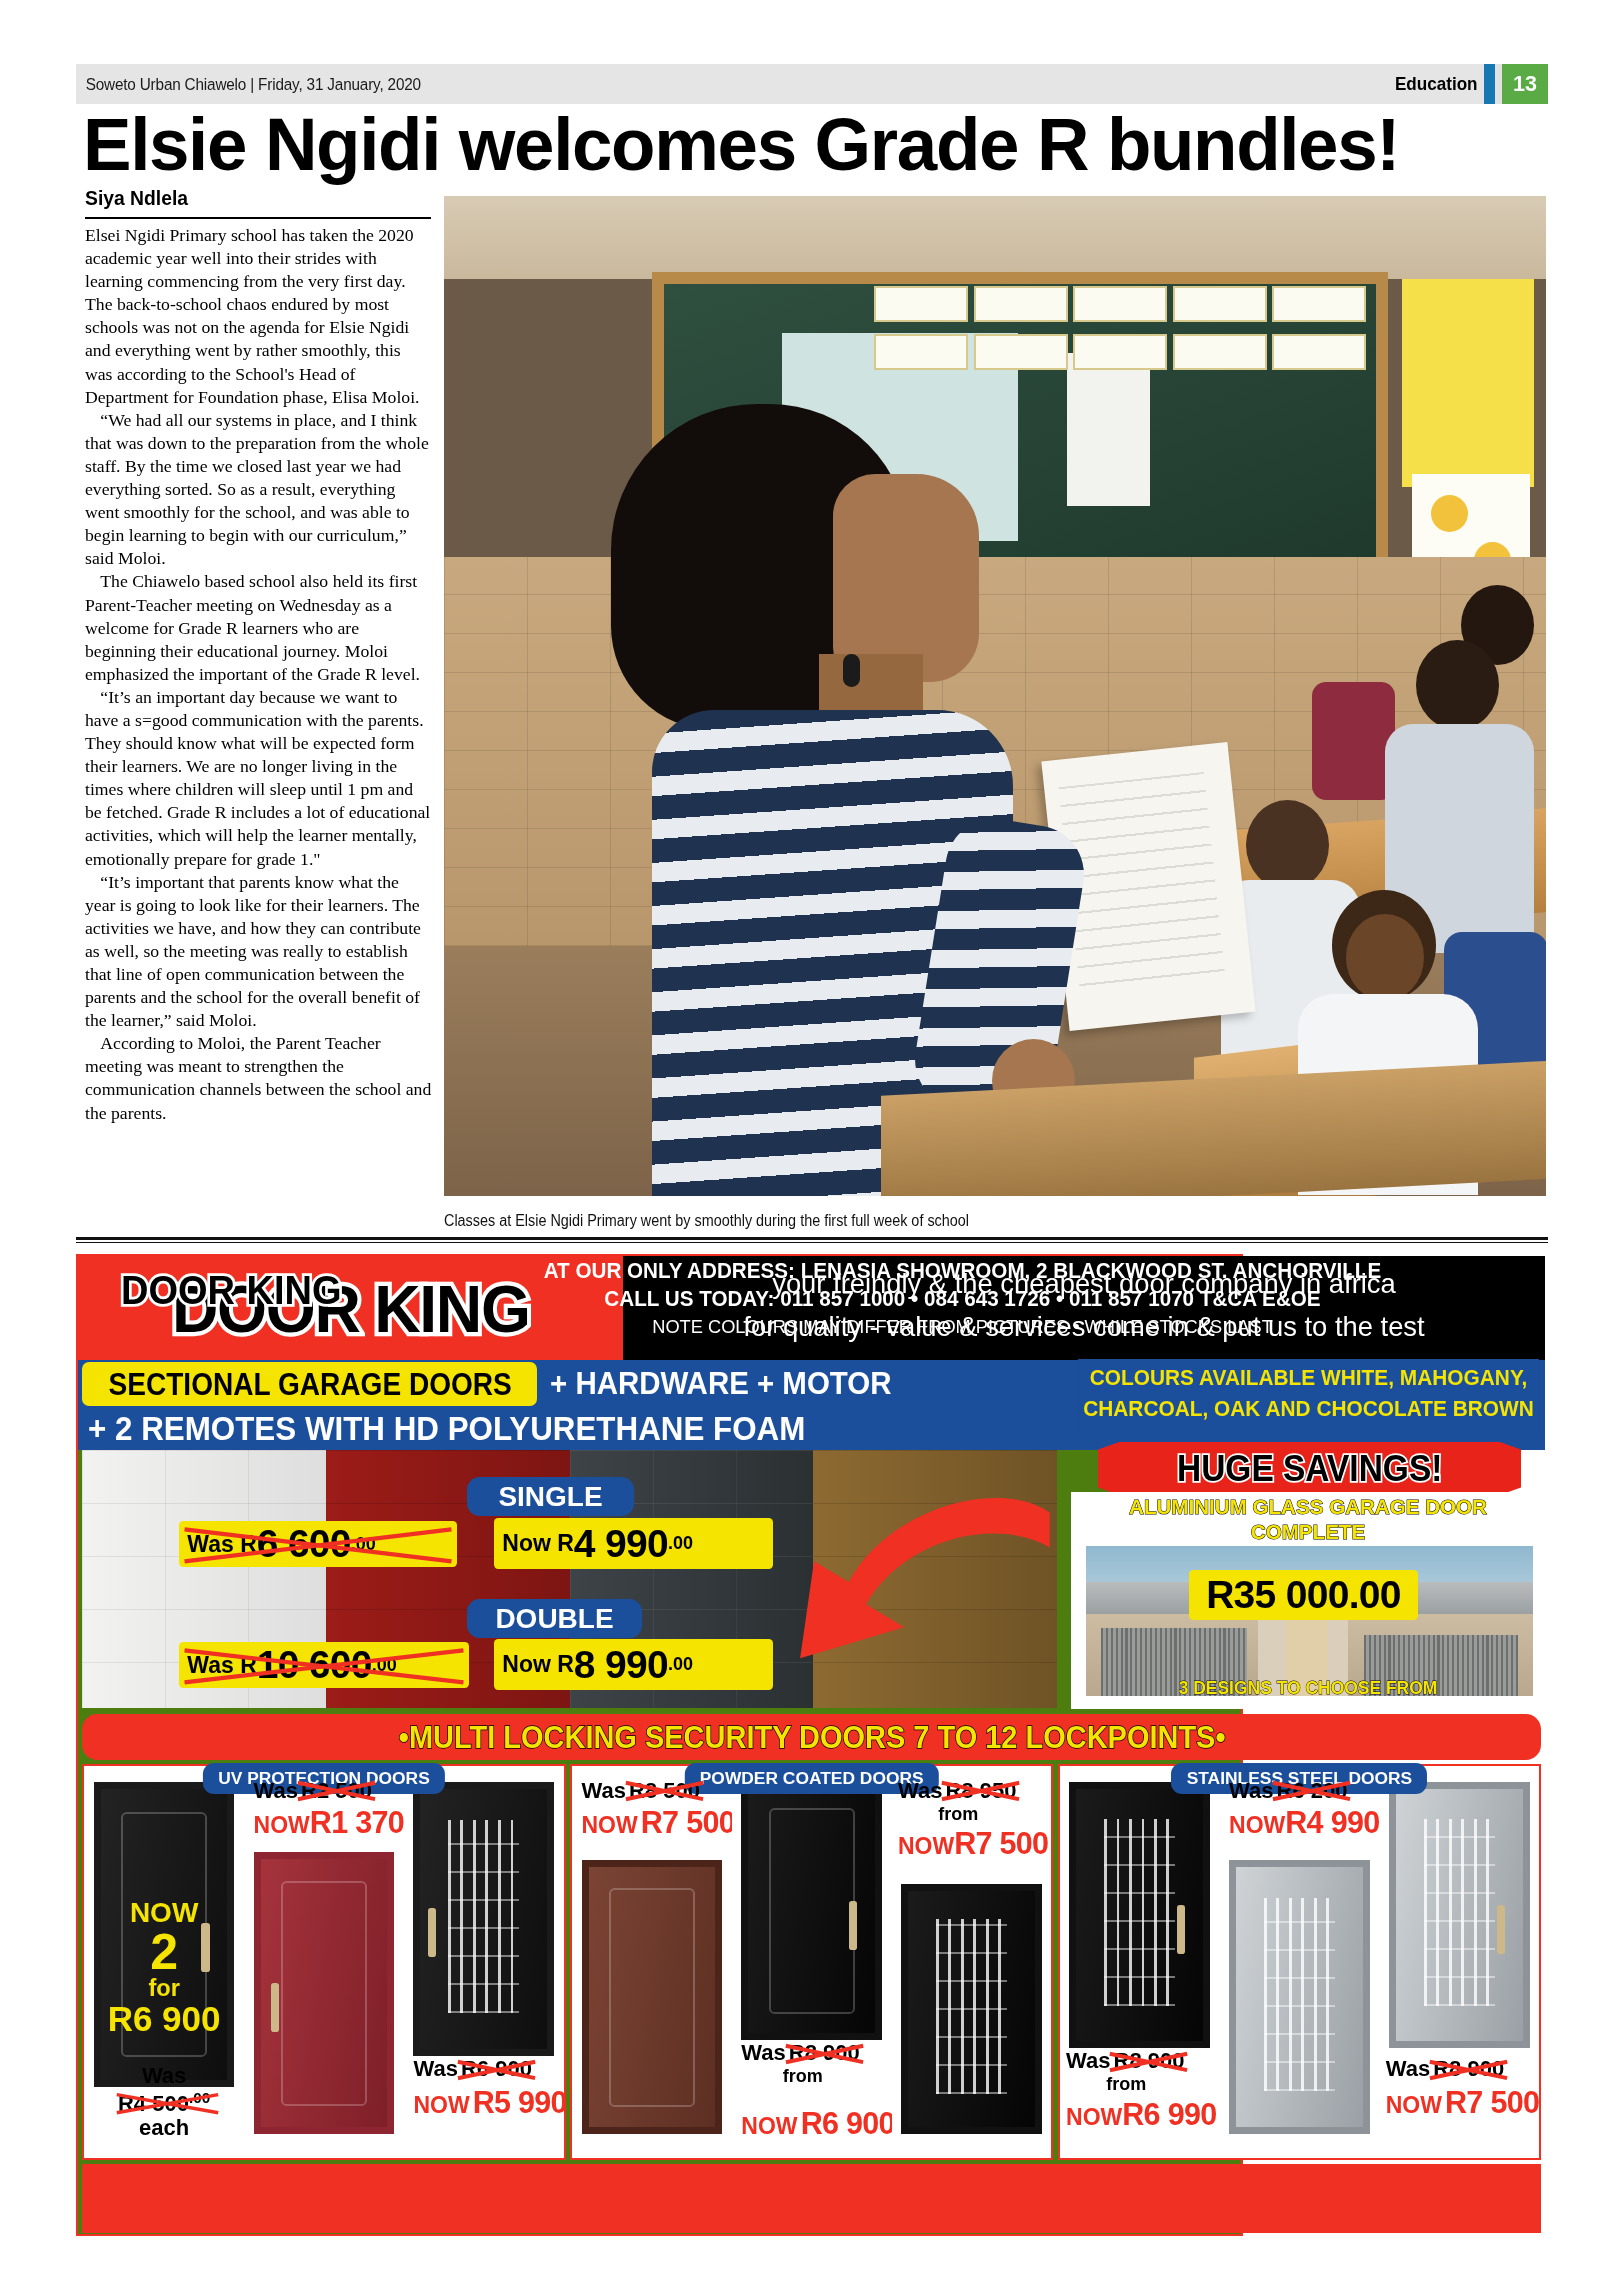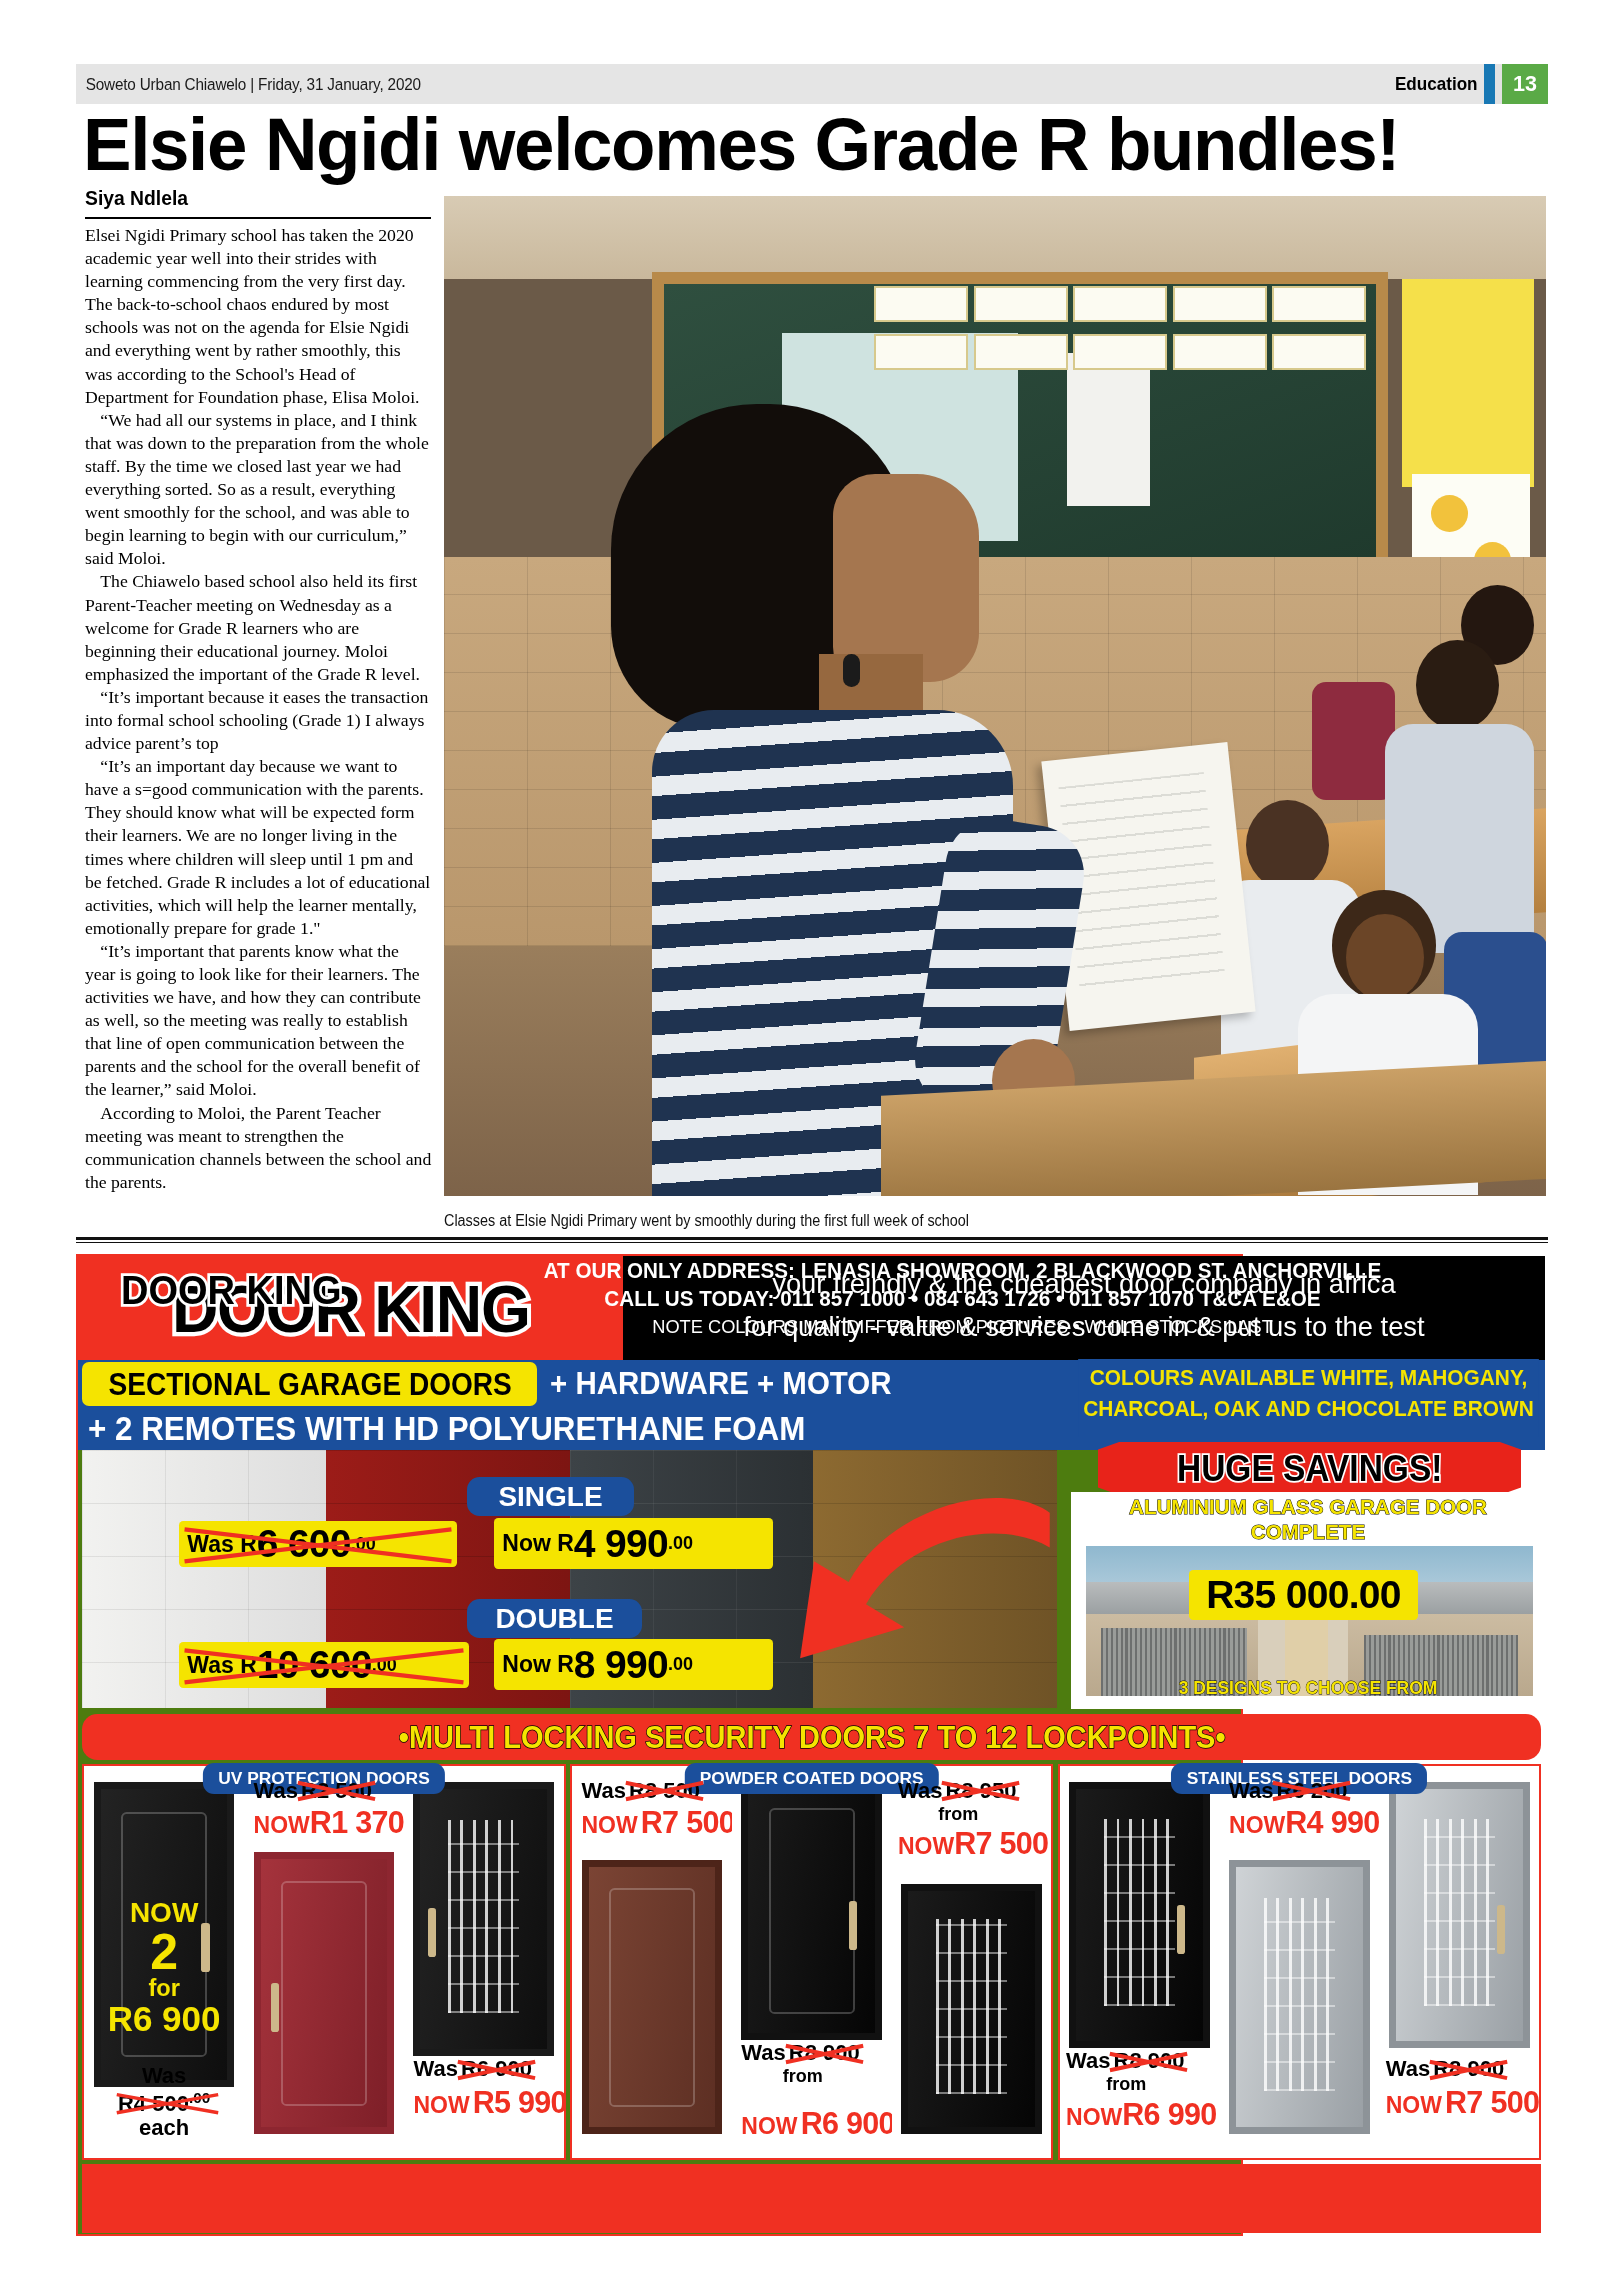--- a/index.html
+++ b/index.html
@@ -428,21 +428,20 @@
 
   <div class="headline">Elsie Ngidi welcomes Grade R bundles!</div>
 
   <div class="byline">Siya Ndlela</div>
   <div class="byline-rule"></div>
 
   <div class="article">
     <p class="first">Elsei Ngidi Primary school has taken the 2020 academic year well into their strides with learning commencing from the very first day. The back-to-school chaos endured by most schools was not on the agenda for Elsie Ngidi and everything went by rather smoothly, this was according to the School's Head of Department for Foundation phase, Elisa Moloi.</p>
     <p>“We had all our systems in place, and I think that was down to the preparation from the whole staff. By the time we closed last year we had everything sorted. So as a result, everything went smoothly for the school, and was able to begin learning to begin with our curriculum,” said Moloi.</p>
     <p>The Chiawelo based school also held its first Parent-Teacher meeting on Wednesday as a welcome for Grade R learners who are beginning their educational journey. Moloi emphasized the important of the Grade R level.</p>
-    <p>“It’s important because it eases the transaction into formal school schooling (Grade 1) I always advice parent’s top</p>
     <p>“It’s an important day because we want to have a s=good communication with the parents. They should know what will be expected form their learners. We are no longer living in the times where children will sleep until 1 pm and be fetched. Grade R includes a lot of educational activities, which will help the learner mentally, emotionally prepare for grade 1."</p>
     <p>“It’s important that parents know what the year is going to look like for their learners. The activities we have, and how they can contribute as well, so the meeting was really to establish that line of open communication between the parents and the school for the overall benefit of the learner,” said Moloi.</p>
     <p>According to Moloi, the Parent Teacher meeting was meant to strengthen the communication channels between the school and the parents.</p>
   </div>
 
   <div class="photo-frame">
     <div class="ph wall-top"></div>
     <div class="ph chalkboard">
       <div class="ph board-paper" style="left:118px;top:49px;"></div>
       <div class="ph board-paper2" style="left:403px;top:69px;"></div>

